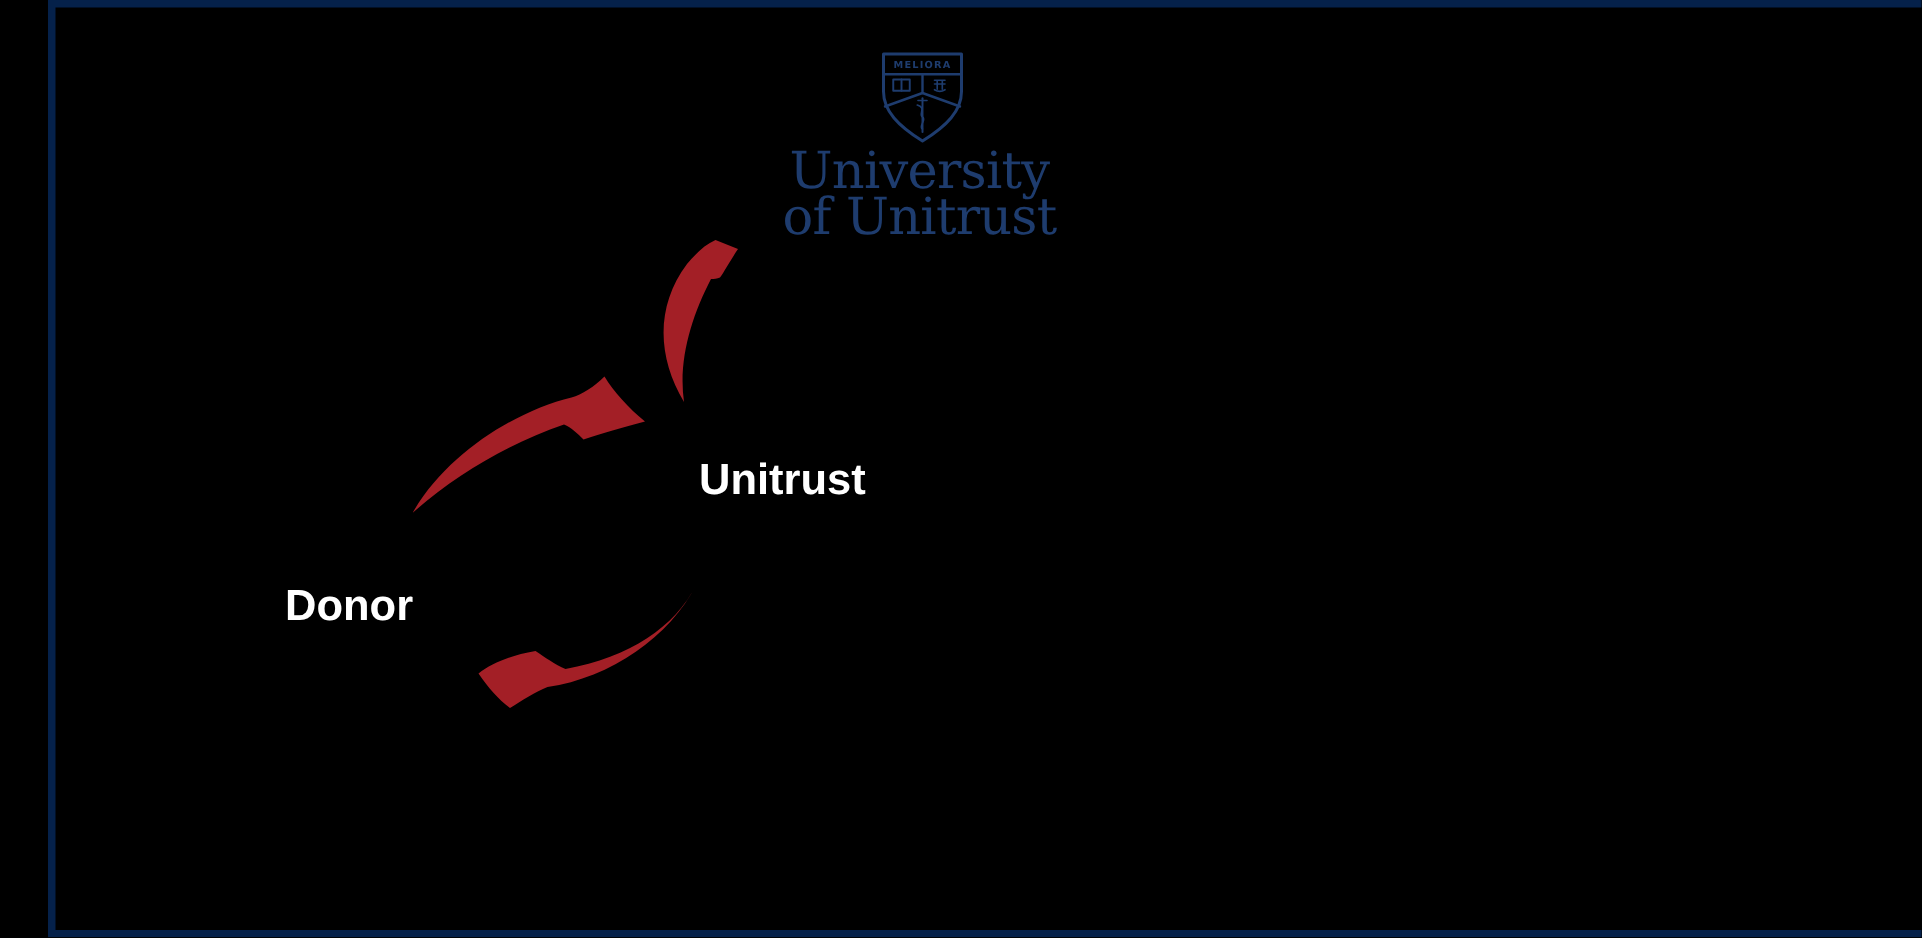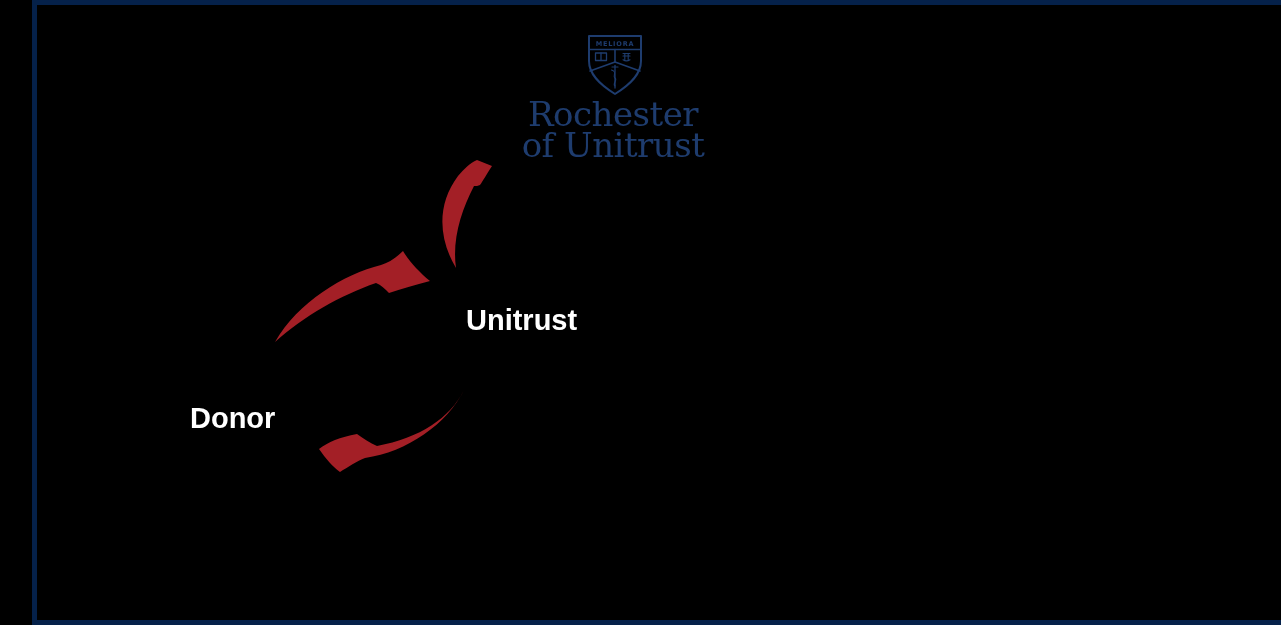--- a/index.html
+++ b/index.html
@@ -69,21 +69,21 @@
   }
   
   .node-label {
     position: absolute;
     color: var(--label-white);
     font-weight: bold;
     font-size: 29px;
     letter-spacing: 0;
     white-space: nowrap;
   }
-  .node-label.donor    { left: 158px; top: 402px; text-align: center; }
+  .node-label.donor    { left: 158px; top: 388px; text-align: center; }
   .node-label.unitrust { left: 434px; top: 304px; text-align: right; }
 </style>
 </head>
 <body>
 
 <div class="slide">
 
   <div>
     <svg class="crest" viewBox="0 0 56 62" aria-hidden="true">
 
@@ -106,21 +106,21 @@
         <path class="ln" stroke-width="1.1" d="M 36,25.8 Q 39.5,28 43,25.8"></path>
       </g>
 
       <g>
         <path class="ln" stroke-width="1.3" d="M 28,31.5 V 54"></path>
         <path class="ln" stroke-width="1.1" d="M 25,33 H 31"></path>
         <path class="ln" stroke-width="1.1" d="M 24.5,36 C 31,38 25,42 28,44 C 31,46 25,50 28,52"></path>
       </g>
     </svg>
     <div class="wordmark">
-      <div>Rochester</div>
+      <div>University</div>
       <div>of Unitrust</div>
     </div>
   </div>
 
   <svg class="arrows" viewBox="0 0 1281 625" aria-hidden="true">
 
     <path d="M 243,342
              C 266,302 312,274 349,265
              C 356,263 364,258 371,251
              C 377,261 387,272 398,281

